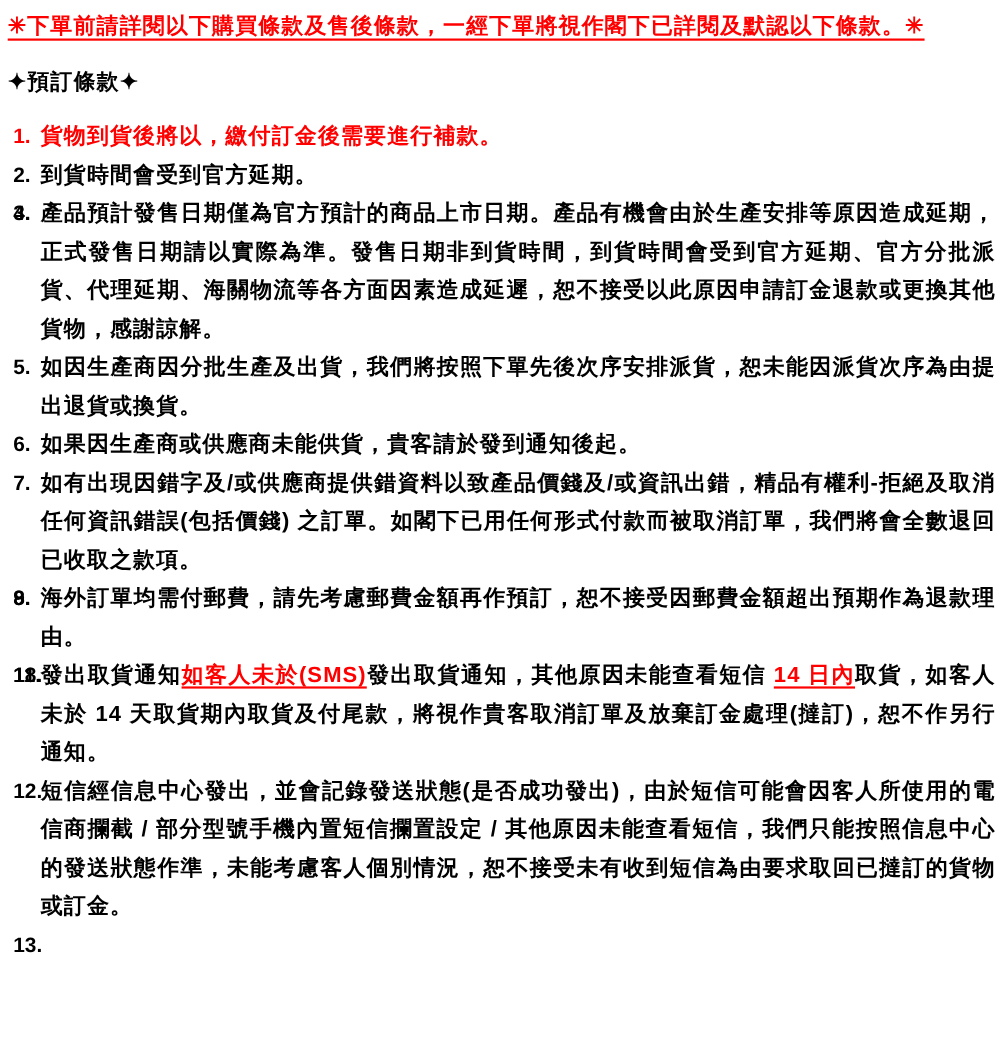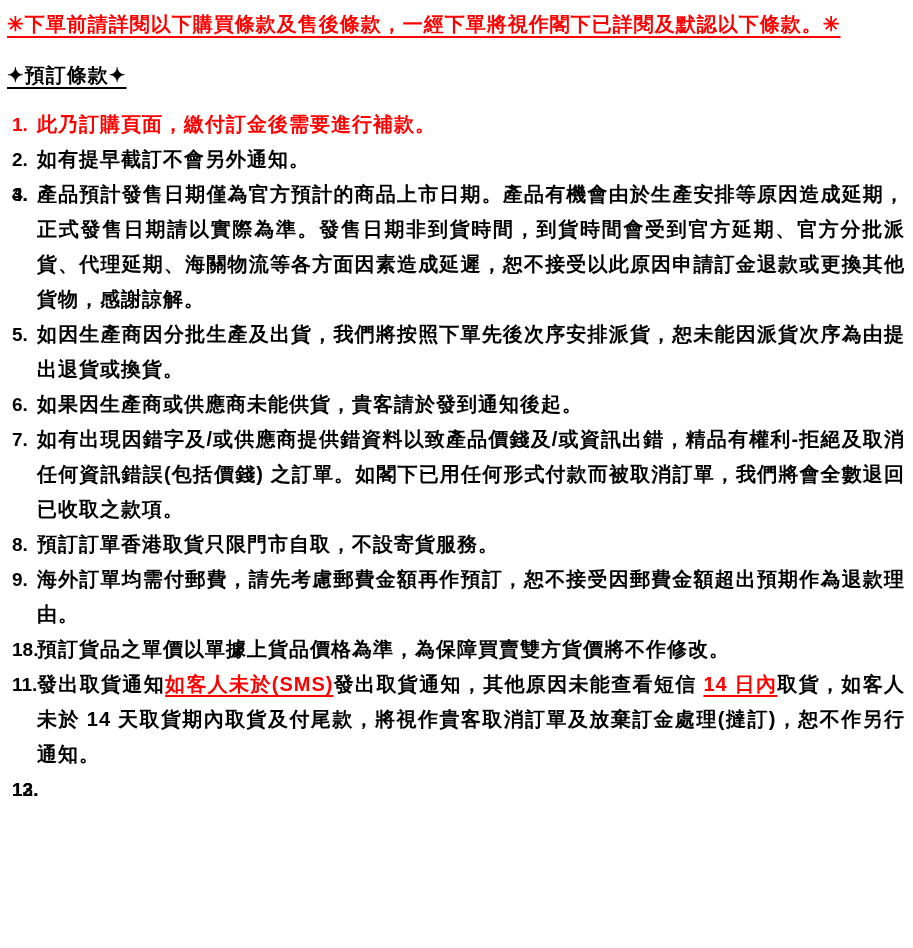--- a/index.html
+++ b/index.html
@@ -28,21 +28,20 @@
     text-underline-offset: 5px;
     white-space: nowrap;
   }
   .section-title {
     display: inline-block;
     margin: 21px 0 0 0;
     font-size: 20px;
     line-height: 30px;
     letter-spacing: 1px;
     font-weight: 700;
-    text-decoration: underline;
     text-decoration-thickness: 2px;
     text-underline-offset: 5px;
   }
   ol.terms {
     list-style: none;
     margin: 17px 0 0 0;
     padding: 0;
   }
   li.term {
     position: relative;
@@ -71,29 +70,29 @@
 </style>
 </head>
 <body style="background: rgb(255, 255, 255);">
 
 <div class="doc">
   <div class="notice">✳下單前請詳閱以下購買條款及售後條款，一經下單將視作閣下已詳閱及默認以下條款。✳</div>
 
   <h2 class="section-title">✦預訂條款✦</h2>
 
   <ol class="terms">
-      <li class="term term-red"><span class="num">1.</span><span class="seg-plain">此乃訂購頁面，繳付訂金後需要進行補款。</span></li>
-      <li class="term"><span class="num">2.</span><span class="seg-plain">如有提早截訂不會另外通知。</span></li>
+      <li class="term term-red"><span class="num">1.</span><span class="seg-plain">貨物到貨後將以，繳付訂金後需要進行補款。</span></li>
+      <li class="term"><span class="num">2.</span><span class="seg-plain">到貨時間會受到官方延期。</span></li>
       <li class="term"><span class="num">3.</span></li>
       <li class="term"><span class="num">4.</span><span class="seg-plain">產品預計發售日期僅為官方預計的商品上市日期。產品有機會由於生產安排等原因造成延期，正式發售日期請以實際為準。發售日期非到貨時間，到貨時間會受到官方延期、官方分批派貨、代理延期、海關物流等各方面因素造成延遲，恕不接受以此原因申請訂金退款或更換其他貨物，感謝諒解。</span></li>
       <li class="term"><span class="num">5.</span><span class="seg-plain">如因生產商因分批生產及出貨，我們將按照下單先後次序安排派貨，恕未能因派貨次序為由提出退貨或換貨。</span></li>
       <li class="term"><span class="num">6.</span><span class="seg-plain">如果因生產商或供應商未能供貨，貴客請於發到通知後起。</span></li>
       <li class="term"><span class="num">7.</span><span class="seg-plain">如有出現因錯字及/或供應商提供錯資料以致產品價錢及/或資訊出錯，精品有權利-拒絕及取消任何資訊錯誤(包括價錢) 之訂單。如閣下已用任何形式付款而被取消訂單，我們將會全數退回已收取之款項。</span></li>
-      <li class="term"><span class="num">8.</span><span class="seg-plain">預訂訂單香港取貨只限門市自取，不設寄貨服務。</span></li>
+      <li class="term"><span class="num">8.</span></li>
       <li class="term"><span class="num">9.</span><span class="seg-plain">海外訂單均需付郵費，請先考慮郵費金額再作預訂，恕不接受因郵費金額超出預期作為退款理由。</span></li>
-      <li class="term"><span class="num">18.</span><span class="seg-plain">預訂貨品之單價以單據上貨品價格為準，為保障買賣雙方貨價將不作修改。</span></li>
+      <li class="term"><span class="num">18.</span></li>
       <li class="term"><span class="num">11.</span><span class="seg-plain">發出取貨通知</span><span class="seg-red">如客人未於(SMS)</span><span class="seg-plain">發出取貨通知，其他原因未能查看短信 </span><span class="seg-red">14 日內</span><span class="seg-plain">取貨，如客人未於 14 天取貨期內取貨及付尾款，將視作貴客取消訂單及放棄訂金處理(撻訂)，恕不作另行通知。</span></li>
-      <li class="term"><span class="num">12.</span></li>
+      <li class="term"><span class="num">12.</span><span class="seg-plain">短信經信息中心發出，並會記錄發送狀態(是否成功發出)，由於短信可能會因客人所使用的電信商攔截 / 部分型號手機內置短信攔置設定 / 其他原因未能查看短信，我們只能按照信息中心的發送狀態作準，未能考慮客人個別情況，恕不接受未有收到短信為由要求取回已撻訂的貨物或訂金。</span></li>
       <li class="term">
         <span class="num">13.</span>
       </li>
     </ol>
 </div>
 
 </body></html>

